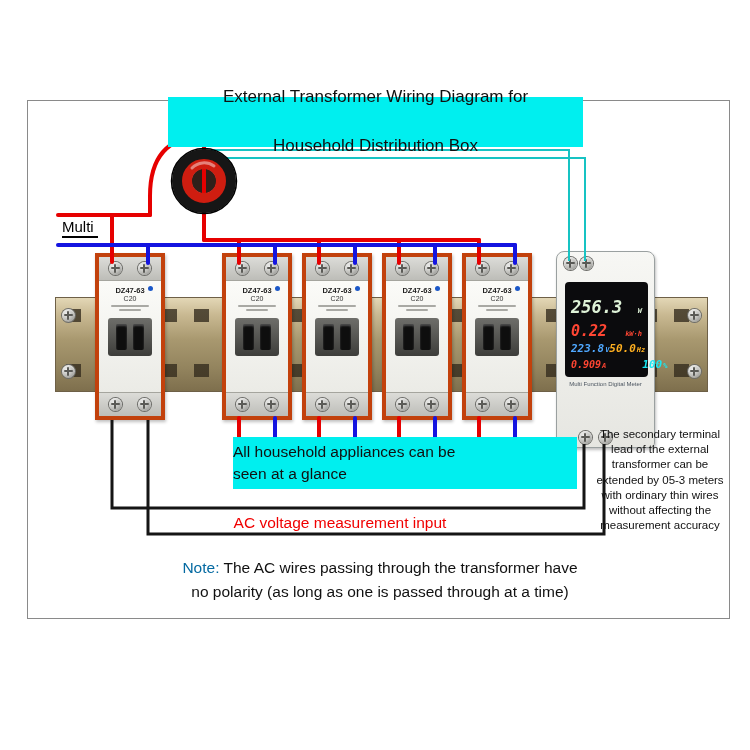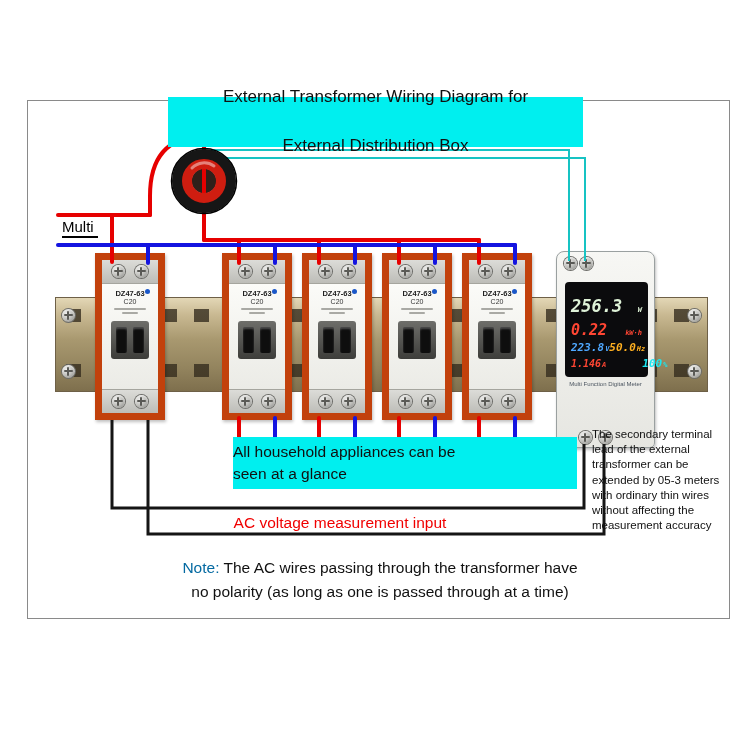--- a/index.html
+++ b/index.html
@@ -11,21 +11,21 @@
     display:flex;flex-direction:column;justify-content:center;align-items:center;z-index:6;
     font-size:17px;color:#101010;line-height:1.35;text-align:center;gap:26px;}
   .appliances-box{position:absolute;left:233px;top:437px;width:344px;height:52px;background:#00efef;
     display:flex;flex-direction:column;justify-content:center;align-items:flex-start;z-index:6;
     font-size:15.5px;color:#101010;line-height:1.4;text-align:center;}
   .ac-input{position:absolute;left:155px;top:514px;width:370px;text-align:center;color:#f00000;
     font-size:15.5px;z-index:6;}
   .note{position:absolute;left:60px;top:556px;width:640px;text-align:center;font-size:15.5px;
     color:#111;line-height:1.55;z-index:6;}
   .note .red{color:#0369a1;}
-  .side-note{position:absolute;left:592px;top:427px;width:136px;font-size:11.5px;
+  .side-note{position:absolute;left:592px;top:427px;width:136px;text-align:center;font-size:11.5px;
     line-height:1.32;color:#111;z-index:6;}
   .mains{position:absolute;left:62px;top:218px;font-size:15px;color:#000;border-bottom:2px solid #000;
     padding:0 4px 1px 0;z-index:6;}
 
   
   .din-rail{position:absolute;left:55px;top:297px;width:653px;height:95px;z-index:1;
     background:linear-gradient(180deg,#e3d7b6 0%,#c9b992 18%,#a8986f 45%,#93845e 75%,#7e6f4d 100%);
     border:1px solid #6e6047;box-sizing:border-box;}
   .rail-slots{position:absolute;left:10px;right:10px;height:13px;
     background:repeating-linear-gradient(90deg,rgba(50,42,28,.78) 0px,rgba(50,42,28,.78) 15px,transparent 15px,transparent 32px);}
@@ -34,41 +34,41 @@
   
   .screw{position:relative;width:13px;height:13px;border-radius:50%;flex:none;
     background:radial-gradient(circle at 35% 35%,#f0f0ee,#b9b9b5 55%,#7e7e7a);
     box-shadow:0 0 0 1px #6c6c68, inset 0 1px 2px rgba(255,255,255,.7);}
   .screw::before{content:"";position:absolute;left:2px;right:2px;top:5px;height:2px;background:#5a5a56;border-radius:1px;}
   .screw::after{content:"";position:absolute;top:2px;bottom:2px;left:5px;width:2px;background:#5a5a56;border-radius:1px;}
   .screw.abs{position:absolute;}
 
   
   .breaker{position:absolute;top:253px;width:70px;height:167px;z-index:2;display:flex;flex-direction:column;
-    border:7px solid #c2410c;box-sizing:border-box;background:#f4f4f0;box-shadow:1px 2px 3px rgba(0,0,0,.25);}
+    border:4px solid #c2410c;box-sizing:border-box;background:#f4f4f0;box-shadow:1px 2px 3px rgba(0,0,0,.25);}
   .term{height:24px;background:linear-gradient(180deg,#dcdcd8,#bdbdb8);display:flex;align-items:center;
     justify-content:space-between;padding:0 10px;box-sizing:border-box;}
   .term.top{border-bottom:1px solid #a5a59e;}
   .term.bottom{border-top:1px solid #a5a59e;}
   .bbody{flex:1;position:relative;background:linear-gradient(180deg,#fbfbf8,#ebebe6);padding-top:5px;box-sizing:border-box;}
   .bdot{position:absolute;top:5px;right:8px;width:5px;height:5px;border-radius:50%;background:#1a57c8;}
   .bmodel{text-align:center;font-size:7.5px;font-weight:bold;color:#222;line-height:1.2;}
   .brating{text-align:center;font-size:7px;color:#333;line-height:1.2;}
   .microbar{height:2px;background:#a9a9a4;margin:2px 12px 0 12px;border-radius:1px;}
   .microbar.short{margin:2px 20px 0 20px;}
   .recess{margin:7px 9px 0 9px;height:38px;background:linear-gradient(180deg,#6e6e6a,#3d3d3a);
     border-radius:3px;display:flex;justify-content:center;align-items:center;gap:6px;}
   .handle{width:11px;height:26px;background:#0e0e0e;border-radius:2px;box-shadow:inset 0 2px 2px rgba(255,255,255,.25);}
 
   
   .meter{position:absolute;left:556px;top:251px;width:99px;height:197px;z-index:2;box-sizing:border-box;
     background:linear-gradient(180deg,#f7f7f4,#e6e6e1);border:1px solid #9aa0a0;border-radius:8px 8px 5px 5px;
     box-shadow:1px 2px 3px rgba(0,0,0,.25);}
   .mscreen{position:absolute;left:8px;top:30px;width:83px;height:95px;background:#0b0b0d;border-radius:4px;
-    box-sizing:border-box;padding:16px 6px 6px 6px;display:flex;flex-direction:column;justify-content:flex-start;
+    box-sizing:border-box;padding:16px 6px 6px 6px;display:flex;flex-direction:column;justify-content:center;
     font-family:"DejaVu Sans Mono",monospace;font-style:italic;font-weight:bold;}
   .mrow{display:flex;align-items:baseline;justify-content:space-between;line-height:1;}
   .mval-power{font-size:17px;color:#dff3d8;}
   .mval-energy{font-size:15px;color:#ff4633;margin-top:8px;}
   .mval-voltage{font-size:11px;color:#4fa8ff;margin-top:40px;}
   .mval-freq{font-size:11px;color:#ffb020;}
   .mval-current{font-size:10px;color:#ff4633;}
   .mval-pf{font-size:11px;color:#19e8f2;margin-left:36px;}
   .munit{font-size:7px;margin-left:1px;}
   .mbrand{position:absolute;left:0;top:129px;width:100%;text-align:center;font-size:6px;color:#4b5560;}
@@ -78,21 +78,21 @@
 </style>
 </head>
 <body>
 
 <div class="canvas">
 
   <div class="frame"></div>
 
   <div class="title-box">
     <span>External Transformer Wiring Diagram for</span>
-    <span>External Distribution Box</span>
+    <span>Household Distribution Box</span>
   </div>
 
   <div class="mains">Multi</div>
 
   <div class="din-rail">
     <div class="rail-slots top"></div>
     <div class="rail-slots bottom"></div>
     <div class="screw abs" style="left:6px;top:11px;"></div>
     <div class="screw abs" style="left:6px;bottom:13px;"></div>
     <div class="screw abs" style="right:6px;top:11px;"></div>
@@ -224,21 +224,21 @@
       <div class="mrow">
         <span>
           <span class="mval-voltage">223.8</span><span class="mval-voltage munit">V</span>
         </span>
         <span>
           <span class="mval-freq">50.0</span><span class="mval-freq munit">Hz</span>
         </span>
       </div>
       <div class="mrow">
         <span>
-          <span class="mval-current">1.146</span><span class="mval-current munit">A</span>
+          <span class="mval-current">0.909</span><span class="mval-current munit">A</span>
         </span>
         <span>
           <span class="mval-pf">100</span><span class="mval-pf munit">%</span>
         </span>
       </div>
     </div>
     <div class="mbrand">Multi Function Digital Meter</div>
     <div class="screw abs" style="left:22px;bottom:3px;"></div>
     <div class="screw abs" style="left:42px;bottom:3px;"></div>
   </div>

